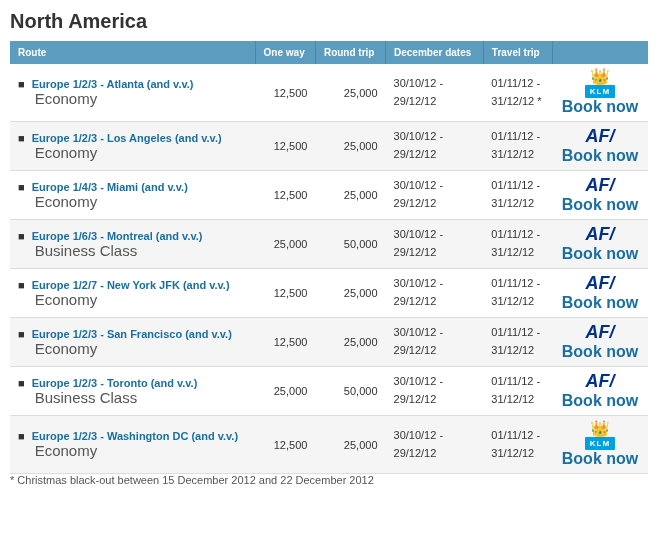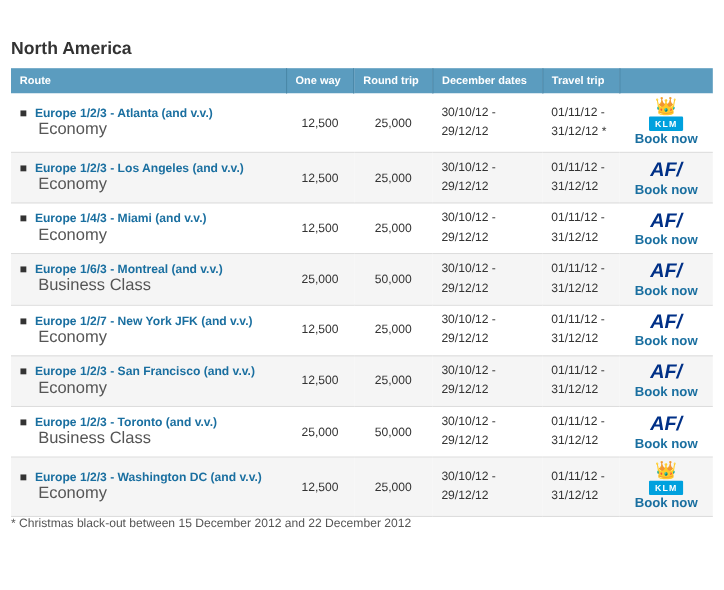--- a/index.html
+++ b/index.html
@@ -5,25 +5,24 @@
     * { box-sizing: border-box; margin: 0; padding: 0; }
     body {
       font-family: Arial, Helvetica, sans-serif;
       font-size: 12px;
       background: #fff;
       color: #333;
       padding: 10px;
       width: 658px;
     }
     h1 {
-      font-size: 16px;
+      font-size: 20px;
       font-weight: bold;
       color: #333;
       margin-bottom: 8px;
-      margin-top: 26px;
     }
     table {
       width: 100%;
       border-collapse: collapse;
     }
     thead tr {
       background: #5b9cbf;
       color: #fff;
     }
     thead th {
@@ -58,21 +57,21 @@
       text-align: center;
     }
     .route-cell {
       min-width: 200px;
     }
     .route-bullet {
       color: #333;
       margin-right: 4px;
     }
     .num-cell {
-      text-align: center;
+      text-align: right;
       white-space: nowrap;
     }
     .date-cell {
       white-space: nowrap;
       line-height: 1.6;
     }
     .airline-cell {
       text-align: center;
       min-width: 80px;
     }
@@ -81,21 +80,21 @@
       color: #003087;
       font-size: 15px;
       font-weight: bold;
       font-style: italic;
       line-height: 1;
       margin-bottom: 2px;
     }
     .book-now {
       display: block;
       color: #1a6fa0;
-      font-size: 12px;
+      font-size: 16px;
       font-weight: bold;
       text-decoration: none;
       cursor: pointer;
     }
     .airline-wrapper {
       display: flex;
       flex-direction: column;
       align-items: center;
     }
     .footnote {

